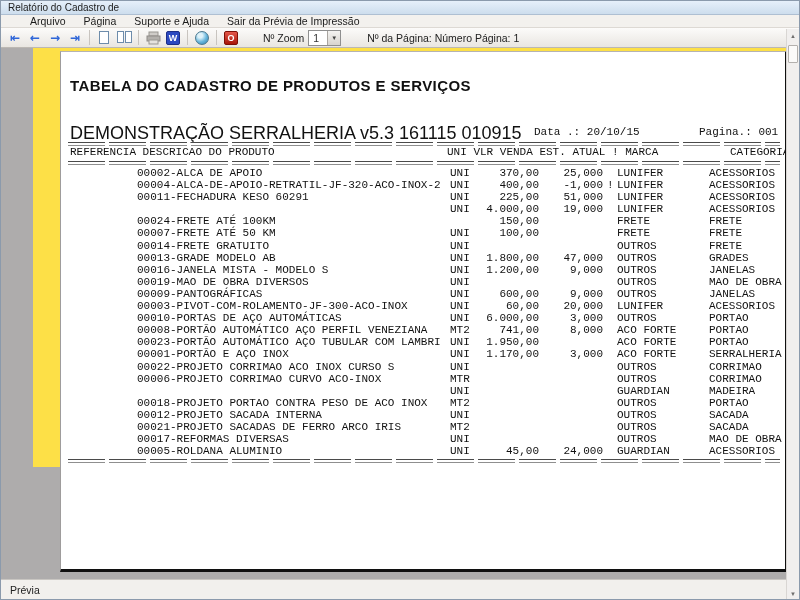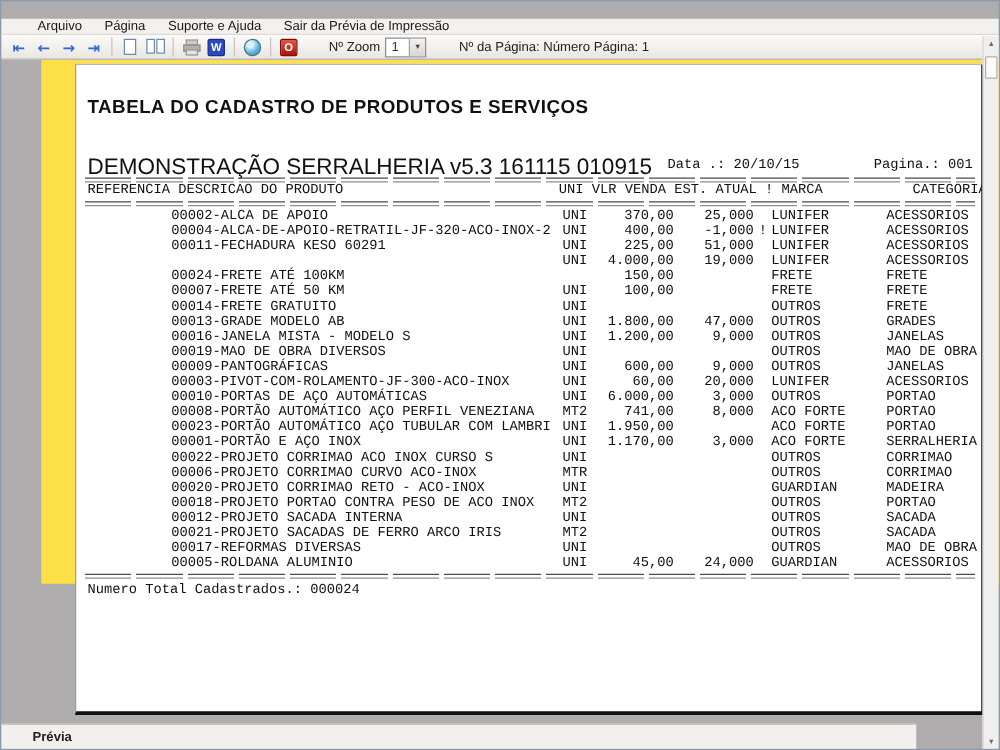--- a/index.html
+++ b/index.html
@@ -107,42 +107,45 @@
   .c-vlr  { left:398px; width:80px; text-align:right; }
   .c-est  { left:486px; width:56px; text-align:right; }
   .c-flag { left:546px; }
   .c-marca{ left:556px; }
   .c-cat  { left:648px;text-align:center; }
 
   .rpt-footer { position:absolute; left:9px; top:414px; }
 
   
   .statusbar {
-    position:absolute; left:0; top:578px; width:732px; height:22px;
+    position:absolute; left:0; top:578px; width:800px; height:22px;
     background:#f2f0ed; border-top:1px solid #c9c6c2;
-    font-size:10.5px; color:#222; line-height:21px; padding-left:25px;font-weight:bold;
+    font-size:10.5px; color:#222; line-height:21px; padding-left:9px;
   }
 
   
   .vscroll {
     position:absolute; right:0; top:28px; width:13px; height:572px;
     background:#f1efee; border-left:1px solid #d9d6d3; z-index:5;
   }
   .sbtn { position:absolute; left:0; width:12px; height:14px;
           display:flex; align-items:center; justify-content:center;
           font-size:6px; color:#6f6e6d; }
   .sbtn.up { top:0; } .sbtn.down { bottom:0; }
   .sthumb { position:absolute; left:1px; top:16px; width:10px; height:18px;
             background:#fbfaf9; border:1px solid #b3b0ad; border-radius:1px; }
 </style>
 </head>
 <body>
 
 <div id="window">
 
+  <div class="titlebar">
+    <span>Relatório do Cadastro de</span>
+  </div>
 
   <div class="menubar">
     <span class="mitem">Arquivo</span>
     <span class="mitem">Página</span>
     <span class="mitem">Suporte e Ajuda</span>
     <span class="mitem">Sair da Prévia de Impressão</span>
   </div>
 
   <div class="toolbar">
     <span style="width:4px"></span>
@@ -390,21 +393,20 @@
     <span class="c c-name">00006-PROJETO CORRIMAO CURVO ACO-INOX</span>
     <span class="c c-uni">MTR</span>
     <span class="c c-vlr"></span>
     <span class="c c-est"></span>
     <span class="c c-flag"></span>
     <span class="c c-marca">OUTROS</span>
     <span class="c c-cat">CORRIMAO</span>
   </div>
 
   <div class="row">
-    <span class="c c-name">00020-PROJETO CORRIMAO RETO - ACO-INOX</span>
     <span class="c c-uni">UNI</span>
     <span class="c c-vlr"></span>
     <span class="c c-est"></span>
     <span class="c c-flag"></span>
     <span class="c c-marca">GUARDIAN</span>
     <span class="c c-cat">MADEIRA</span>
   </div>
 
   <div class="row">
     <span class="c c-name">00018-PROJETO PORTAO CONTRA PESO DE ACO INOX</span>
@@ -452,21 +454,20 @@
     <span class="c c-vlr">45,00</span>
     <span class="c c-est">24,000</span>
     <span class="c c-flag"></span>
     <span class="c c-marca">GUARDIAN</span>
     <span class="c c-cat">ACESSORIOS</span>
   </div>
 </div>
 
       <div class="rule rule3"></div>
 
-      <div class="rpt-footer mono">Numero Total Cadastrados.: 000024</div>
     </div>
   </div>
 
   <div class="statusbar">
     <span>Prévia</span>
   </div>
 
   <div class="vscroll">
     <span class="sbtn up">▲</span>
     <span class="sthumb"></span>

